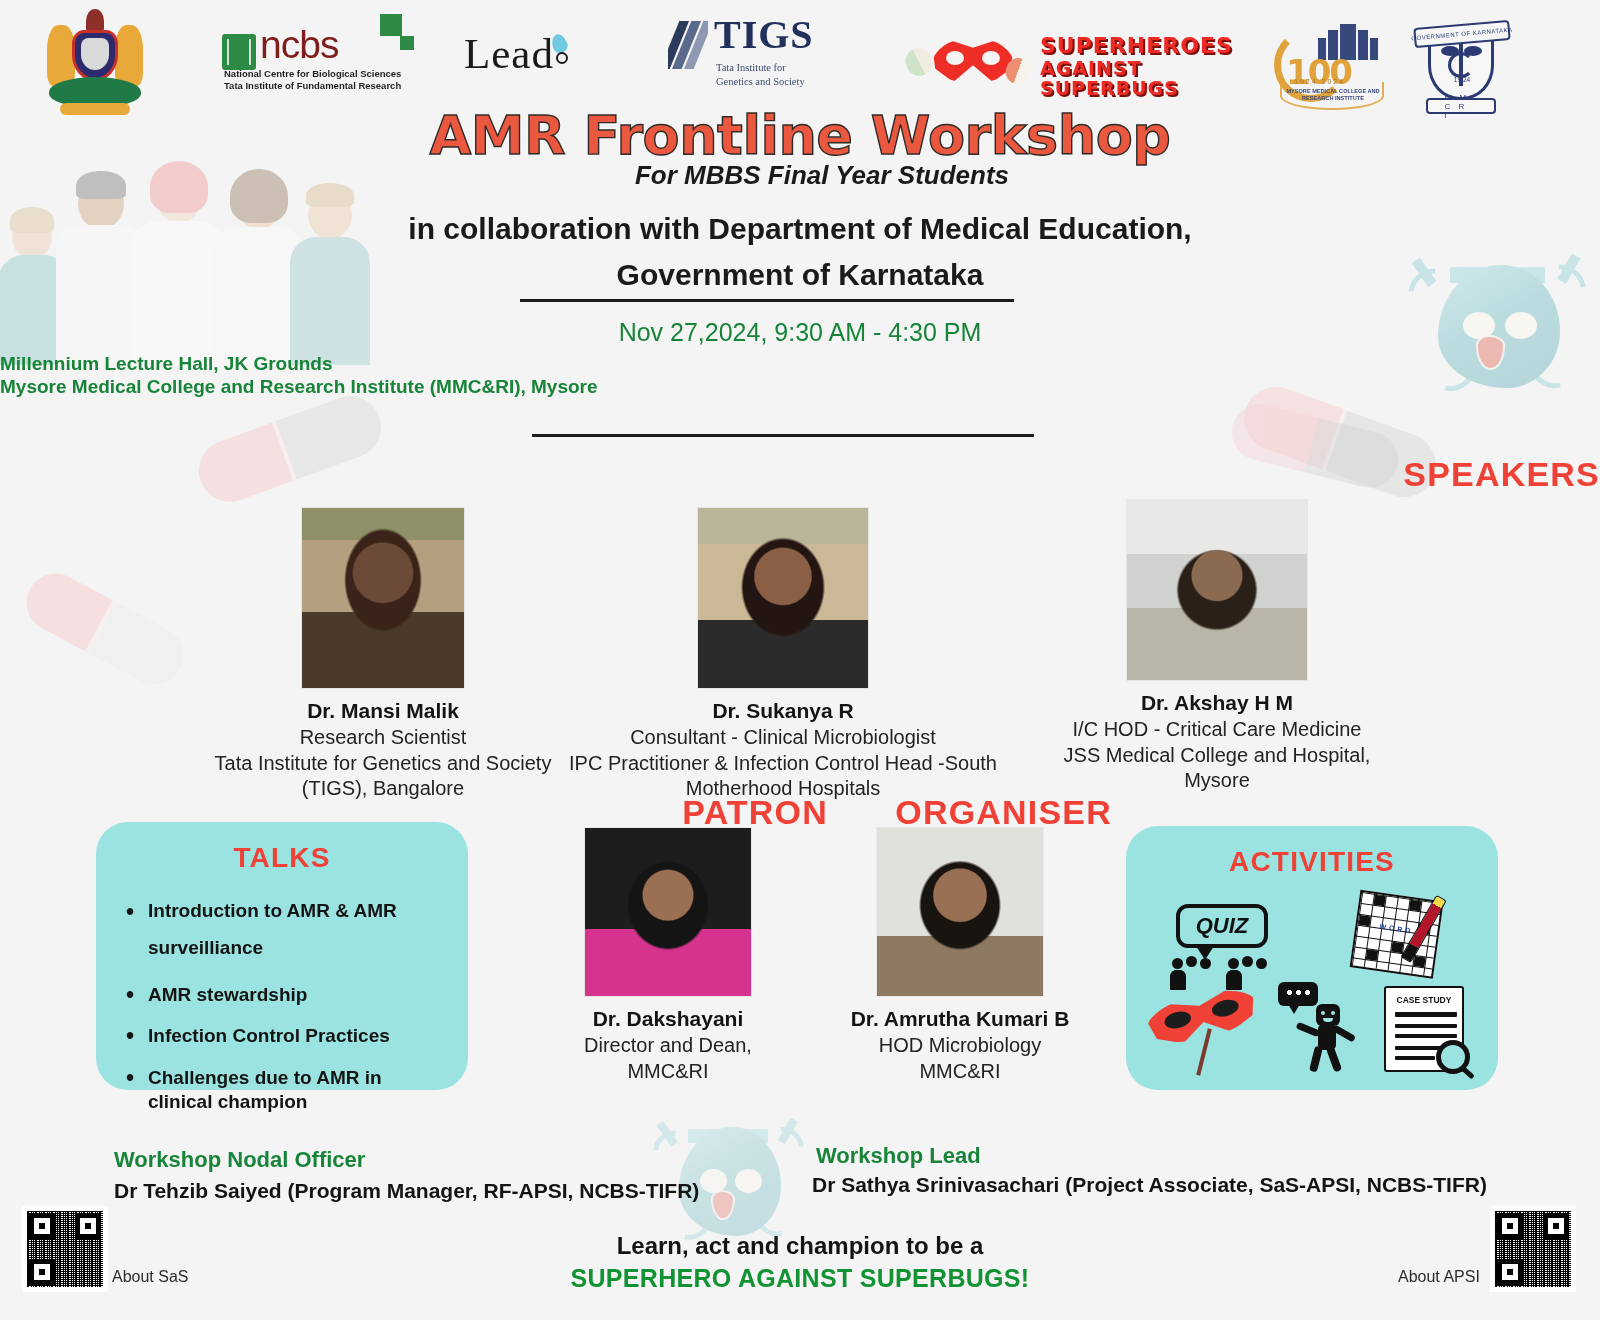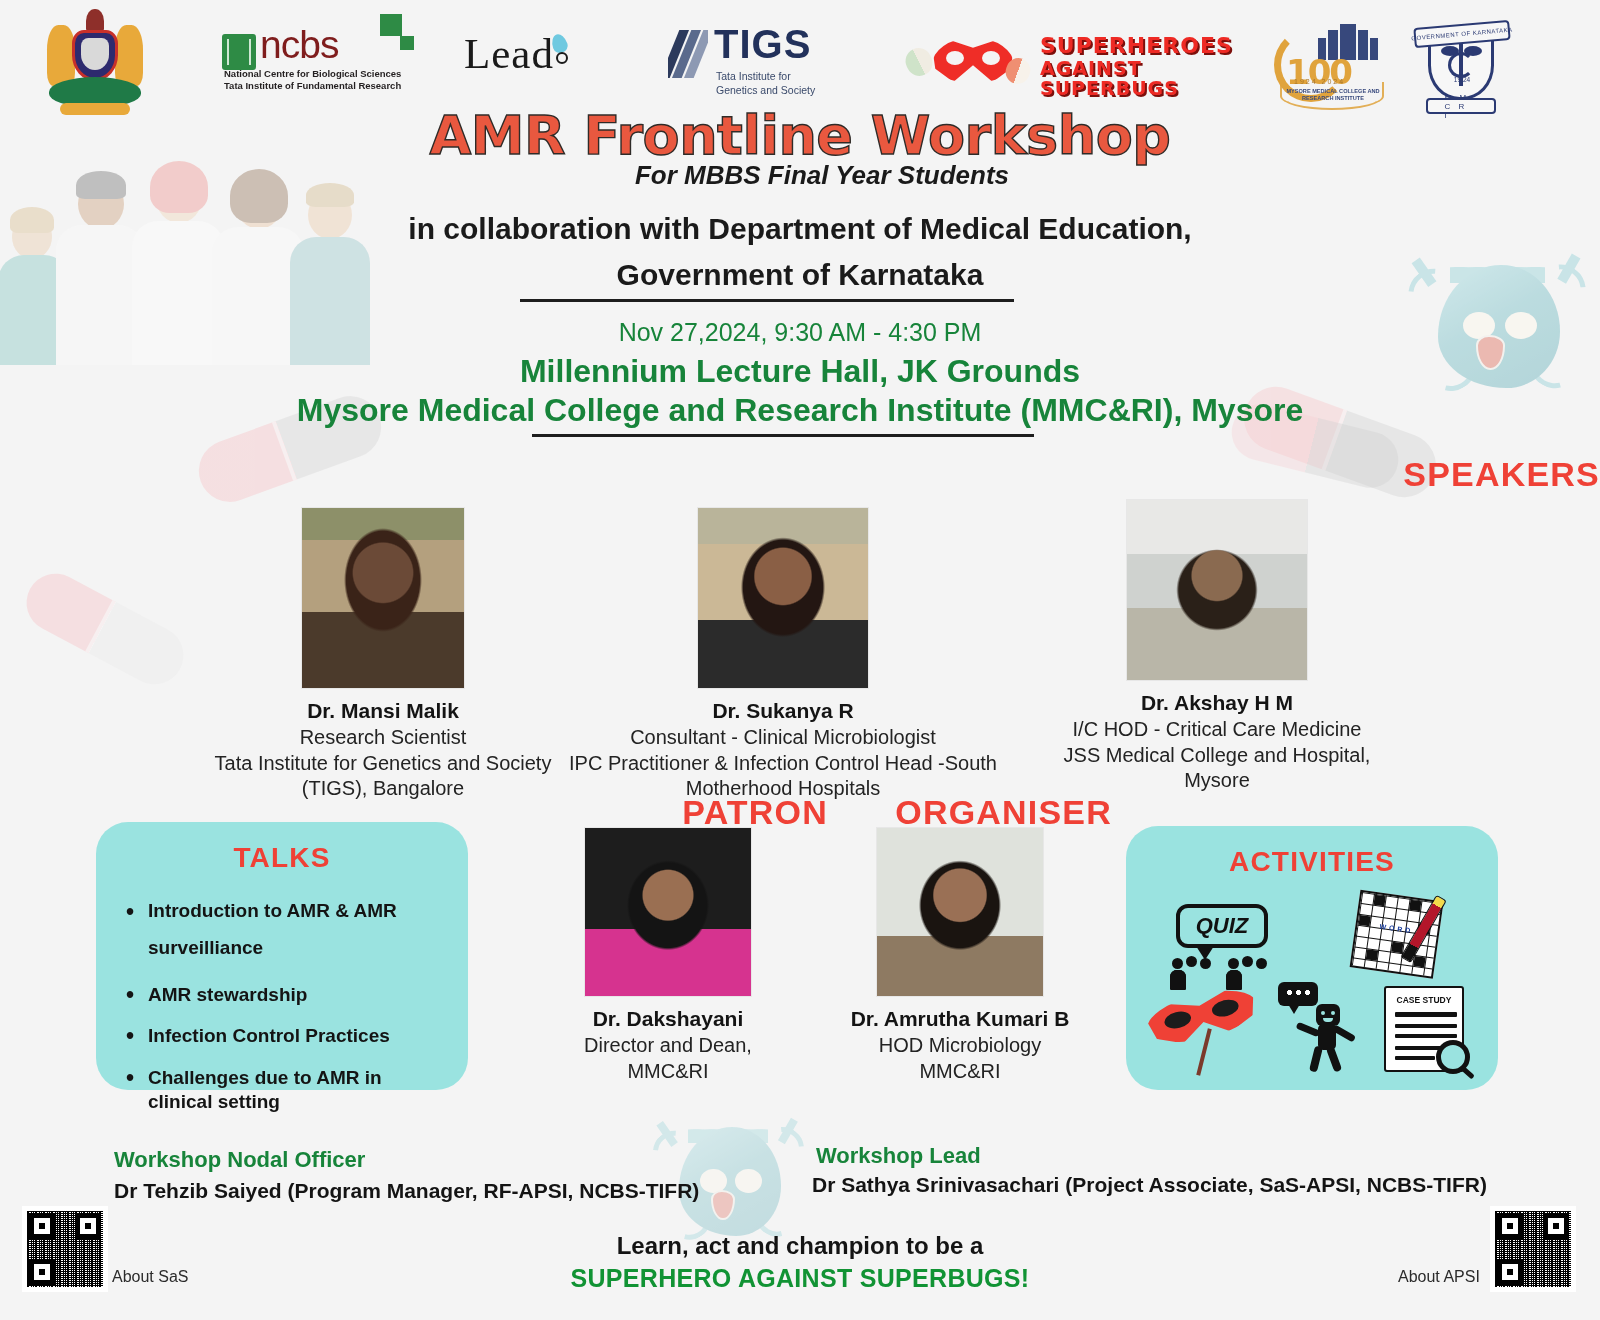--- a/index.html
+++ b/index.html
@@ -131,21 +131,21 @@
   .ncbs-sub { position:absolute; left:2px; top:42px; font-size:9.5px; line-height:1.28; font-weight:bold; color:#231f20; }
 
   
   #logo-apsi { left: 464px; top: 32px; width: 120px; height: 62px; }
   .apsi-word{ font-family:"Liberation Serif", serif; font-size:43px; color:#1a1a1a; letter-spacing:1px; line-height:1; }
   .apsi-drop{ position:absolute; left:88px; top:2px; width:15px; height:19px; background:#6fc9e0;
               border-radius: 50% 50% 50% 50% / 64% 64% 36% 36%; transform: rotate(-18deg); }
   .apsi-lens{ position:absolute; left:92px; top:20px; width:12px; height:12px; border:2px solid #1a1a1a; border-radius:50%; }
 
   
-  #logo-tigs { left: 668px; top: 28px; width: 200px; height: 76px; }
+  #logo-tigs { left: 668px; top: 19px; width: 200px; height: 76px; font-family: Liberation Serif, serif; }
   .tigs-slash { position:absolute; left:0; top:2px; width:40px; height:48px; overflow:hidden; }
   .tigs-slash i { position:absolute; width:9px; height:62px; background:#4a5878; transform: rotate(22deg); top:-7px; }
   .tigs-slash i:nth-child(1){ left:2px;  background:#2c3a5c; }
   .tigs-slash i:nth-child(2){ left:14px; background:#5a6a8c; }
   .tigs-slash i:nth-child(3){ left:26px; background:#8d99b3; }
   .tigs-word{ position:absolute; left:46px; top:-4px; font-size:40px; font-weight:bold; color:#22315b; letter-spacing:1px; line-height:1; }
   .tigs-sub { position:absolute; left:48px; top:42px; font-size:10.5px; line-height:1.3; color:#3a4a6b; }
 
   
   #logo-sas { left: 890px; top: 30px; width: 310px; height: 64px; }
@@ -216,22 +216,22 @@
     position:absolute; height:3px; background:#1d1d1d;
   }
   #rule-top { left:520px; top:299px; width:494px; }
   #rule-bot { left:532px; top:434px; width:502px; }
 
   #when {
     position:absolute; left:0; top:318px; width:1600px; text-align:center;
     font-size:25px; color:#17843a;
   }
   #venue {
-    position:absolute; left:0; top:352px; width:1600px; text-align:center;
-    font-size:32px; font-weight:bold; color:#17843a; line-height:1.22;
+    position:absolute; left:0; top:352px; width:1600px; 
+    font-size:19px; font-weight:bold; color:#17843a; line-height:1.22;
   }
 
   .section-label {
     position:absolute; text-align:right; font-weight:bold; color:#ef4136;
     font-size:34px; letter-spacing:1.2px;
   }
   #label-speakers  { left:0;     top:455px; width:1600px; }
   #label-patron    { left:508px; top:793px; width:320px; }
   #label-organiser { left:812px; top:793px; width:300px; }
 
@@ -650,21 +650,21 @@
       <div>MMC&amp;RI</div>
     </div>
   </div>
 
   <div class="card" id="card-talks">
     <div class="card-title">TALKS</div>
     <ul id="talks-list">
       <li>Introduction to AMR &amp; AMR surveilliance</li>
       <li>AMR stewardship</li>
       <li>Infection Control Practices</li>
-      <li>Challenges due to AMR in clinical setting</li>
+      <li>Challenges due to AMR in clinical champion</li>
     </ul>
   </div>
 
   <div class="card" id="card-activities">
     <div class="card-title">ACTIVITIES</div>
     <div id="activities-art">
 
       <div class="act" id="act-quiz">
         <div class="quiz-bubble">
             <span>QUIZ</span>

